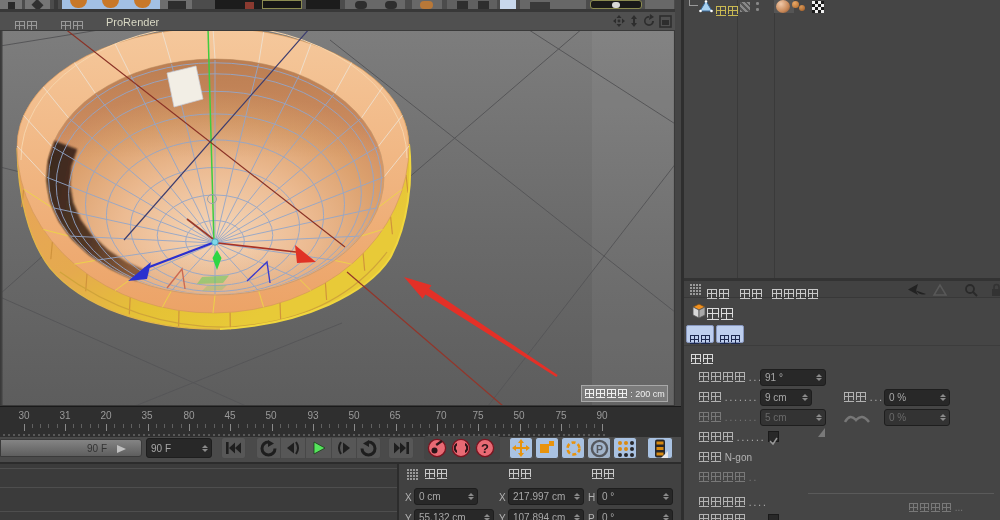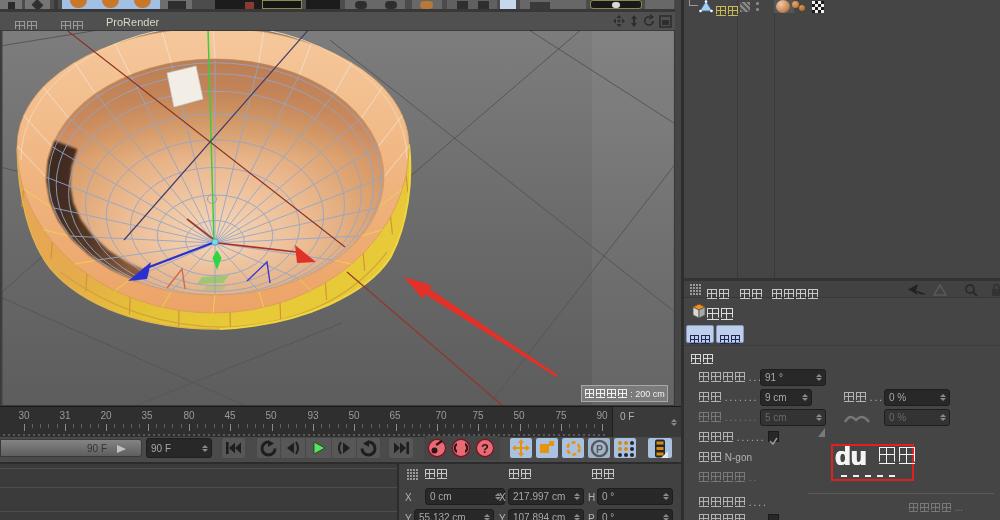--- a/index.html
+++ b/index.html
@@ -447,24 +447,20 @@
       <b style="left:563px;top:0;width:1.5px;height:1.5px;background:#585858"></b>
       <b style="left:568px;top:0;width:1.5px;height:1.5px;background:#585858"></b>
       <b style="left:573px;top:0;width:1.5px;height:1.5px;background:#585858"></b>
       <b style="left:578px;top:0;width:1.5px;height:1.5px;background:#585858"></b>
       <b style="left:583px;top:0;width:1.5px;height:1.5px;background:#585858"></b>
       <b style="left:588px;top:0;width:1.5px;height:1.5px;background:#585858"></b>
       <b style="left:593px;top:0;width:1.5px;height:1.5px;background:#585858"></b>
       <b style="left:598px;top:0;width:1.5px;height:1.5px;background:#585858"></b>
       <b style="left:603px;top:0;width:1.5px;height:1.5px;background:#585858"></b>
     </div>
- <div class="ab" style="left:612px;top:0;width:69px;height:31px;background:#3a3a3a;border-left:1px solid #202020">
-  <span class="ab" style="left:7px;top:4px;font-size:10px;color:#b0b0b0">0 F</span>
-  <span class="spin" style="right:4px"></span>
- </div>
 </div>
 
 <div class="ab" style="left:0;top:437px;width:681px;height:25px;background:#4a4a4a"></div>
 <div class="ab" style="left:0;top:439px;width:142px;height:18px;background:linear-gradient(#848484,#5e5e5e);border:1px solid #3a3a3a;border-radius:0 3px 3px 0">
  <span class="ab" style="right:34px;top:3px;font-size:10px;color:#333">90 F</span>
  <svg class="ab" style="right:14px;top:4px" width="12" height="10">
       <path d="M2,1 L11,5 L2,9 Z" fill="#c0c0c0"></path>
     </svg>
 </div>
 <div class="ibox" style="left:146px;top:438px;width:66px;height:20px">90 F<span class="spin"></span></div>
@@ -605,21 +601,21 @@
         <rect x="0" y="9" width="2" height="2"></rect>
         <rect x="3" y="9" width="2" height="2"></rect>
         <rect x="6" y="9" width="2" height="2"></rect>
         <rect x="9" y="9" width="2" height="2"></rect>
       </g>
     </svg>
  <span class="lbl" style="left:25px;top:5px;color:#c8c8c8"><i class="zh"></i><i class="zh"></i></span>
  <span class="lbl" style="left:109px;top:5px;color:#c8c8c8"><i class="zh"></i><i class="zh"></i></span>
  <span class="lbl" style="left:192px;top:5px;color:#c8c8c8"><i class="zh"></i><i class="zh"></i></span>
  <span class="lbl" style="left:6px;top:28px">X</span>
- <div class="ibox" style="left:26px;top:24px;width:80px;height:17px">0 cm<span class="spin"></span></div>
+ <div class="ibox" style="left:15px;top:24px;width:64px;height:17px">0 cm<span class="spin"></span></div>
  <span class="lbl" style="left:100px;top:28px">X</span>
  <div class="ibox" style="left:109px;top:24px;width:76px;height:17px">217.997 cm<span class="spin"></span></div>
  <span class="lbl" style="left:189px;top:28px">H</span>
  <div class="ibox" style="left:198px;top:24px;width:76px;height:17px">0 °<span class="spin"></span></div>
  <span class="lbl" style="left:6px;top:49px">Y</span>
  <div class="ibox" style="left:15px;top:45px;width:80px;height:17px">55.132 cm<span class="spin"></span></div>
  <span class="lbl" style="left:100px;top:49px">Y</span>
  <div class="ibox" style="left:109px;top:45px;width:76px;height:17px">107.894 cm<span class="spin"></span></div>
  <span class="lbl" style="left:189px;top:49px">P</span>
  <div class="ibox" style="left:198px;top:45px;width:76px;height:17px">0 °<span class="spin"></span></div>
@@ -721,19 +717,13 @@
 
  <span class="lbl dim" style="left:14px;top:472px"><i class="zh"></i><i class="zh"></i><i class="zh"></i><i class="zh"></i> <span style="letter-spacing:2px">..</span></span>
 
  <div class="ab" style="left:124px;top:493px;width:186px;height:1px;background:#5a5a5a"></div>
  <span class="lbl" style="left:14px;top:497px"><i class="zh"></i><i class="zh"></i><i class="zh"></i><i class="zh"></i> <span style="letter-spacing:2px">....</span></span>
  <span class="lbl dim" style="left:224px;top:502px"><i class="z9"></i><i class="z9"></i><i class="z9"></i><i class="z9"></i> ...</span>
 
  <span class="lbl" style="left:14px;top:514px"><i class="zh"></i><i class="zh"></i><i class="zh"></i><i class="zh"></i></span>
  <div class="ab" style="left:84px;top:514px;width:11px;height:11px;background:#282828;border:1px solid #1a1a1a"></div>
 
- <div class="ab" style="left:147px;top:444px;width:83px;height:37px;border:2px solid #e02020">
-  <span class="ab" style="left:2px;top:-5px;font-size:26px;font-weight:bold;color:#f4f4f4;text-shadow:0.6px 0 0 #f4f4f4,-0.6px 0 0 #f4f4f4">du</span>
-  <span class="ab" style="left:44px;top:1px;color:#f4f4f4"><i class="z14"></i></span>
-      <span class="ab" style="left:64px;top:1px;color:#f4f4f4"><i class="z14"></i></span>
-  <div class="ab" style="left:8px;top:29px;width:60px;height:2px;background:repeating-linear-gradient(90deg,#f0f0f0 0 6px,transparent 6px 12px)"></div>
- </div>
 </div>
 
 </body></html>

